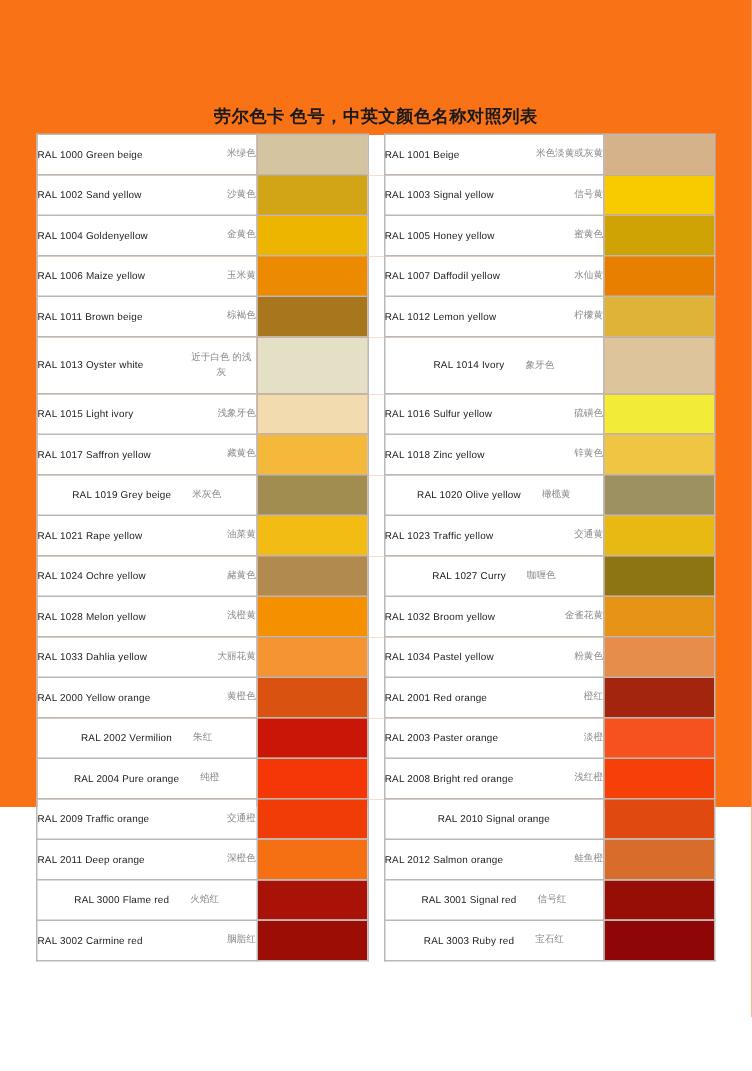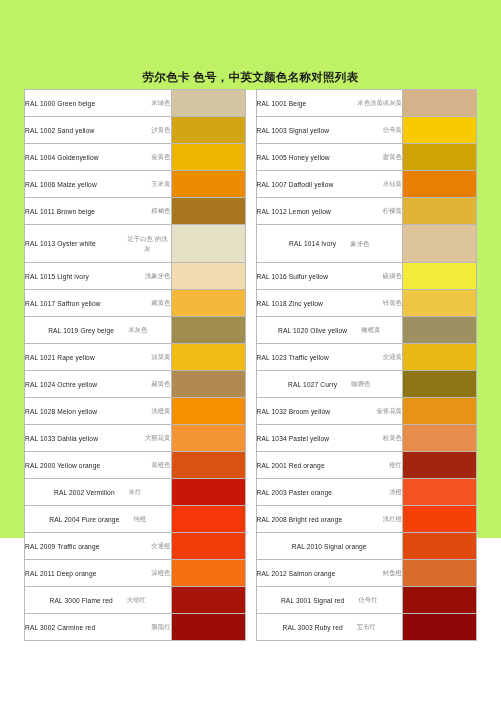--- a/index.html
+++ b/index.html
@@ -11,21 +11,21 @@
     height: 714px;
     background: #ffffff;
     font-family: "Liberation Sans", sans-serif;
     overflow: hidden;
   }
 
   .page {
     position: relative;
     width: 501px;
     height: 538px;
-    background: #bef264;
+    background: #f97316;
     box-sizing: border-box;
   }
 
   .doc-title {
     position: absolute;
     top: 70px;
     left: 0;
     width: 501px;
     text-align: center;
     font-size: 11.5px;

